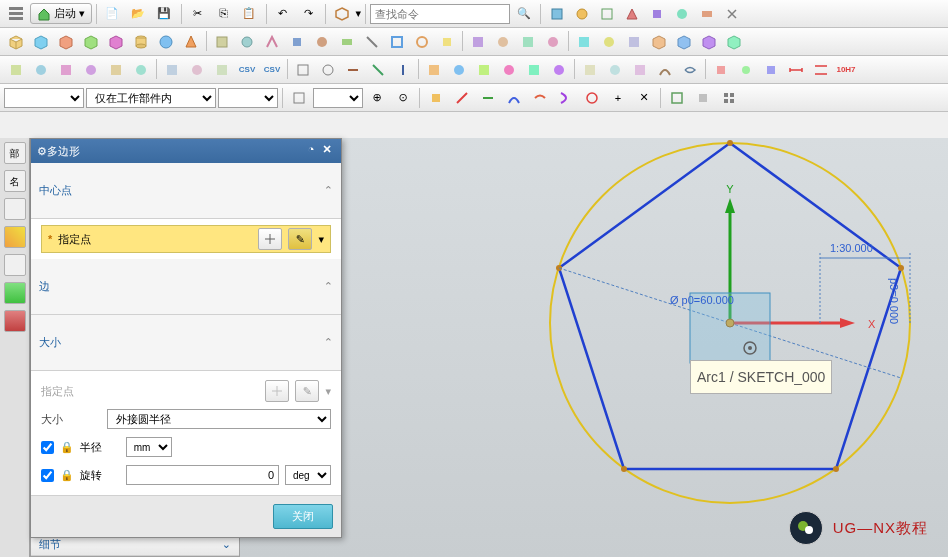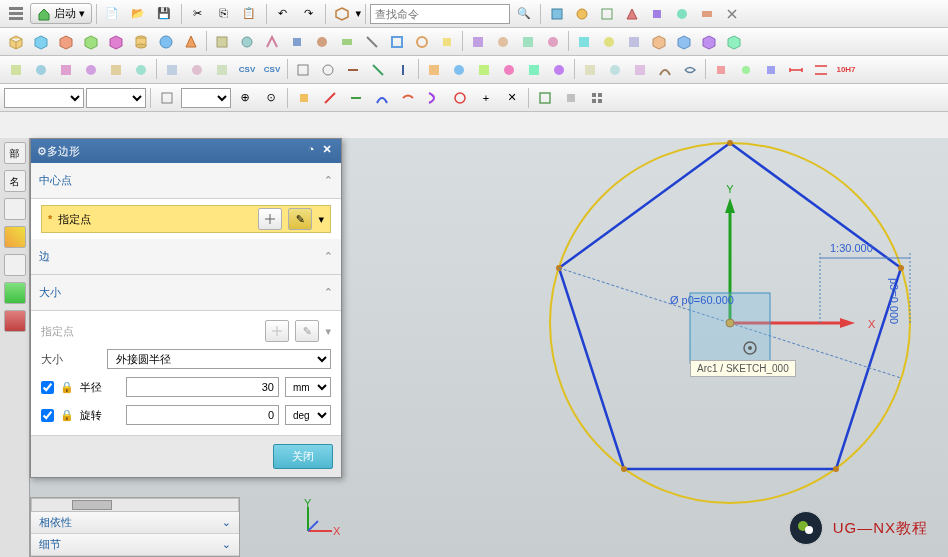--- a/index.html
+++ b/index.html
@@ -9,21 +9,21 @@
 .tb-sep{width:1px;height:20px;background:#c0c0c0;margin:0 2px}
 .start-btn{display:flex;align-items:center;gap:3px;padding:2px 6px;background:linear-gradient(#fff,#e0e0e0);border:1px solid #b0b0b0;border-radius:3px;cursor:pointer}
 .combo{height:20px;border:1px solid #a0a0a0;background:#fff;padding:0 4px;font-size:11px}
 .search-box{width:140px}
 .scope-box{width:130px}
 .dialog{position:absolute;left:30px;top:138px;width:312px;background:#f5f5f5;border:1px solid #888;box-shadow:2px 2px 6px rgba(0,0,0,0.3);z-index:10}
 .dlg-title{display:flex;align-items:center;height:24px;background:linear-gradient(#4a7ab0,#3a6a9f);color:#fff;padding:0 6px;font-size:12px}
 .dlg-title-text{flex:1}
 .dlg-close{width:16px;height:16px;cursor:pointer;text-align:center;font-weight:bold}
 .dlg-body{padding:0}
-.section-hdr{display:flex;align-items:center;padding:10px 8px;color:#2060a0;font-size:12px;cursor:pointer;border-bottom:1px solid #d0d0d0}
+.section-hdr{display:flex;align-items:center;padding:20px 8px;color:#2060a0;font-size:12px;cursor:pointer;border-bottom:1px solid #d0d0d0}
 .section-hdr .caret{margin-left:auto;color:#888}
 .section-body{padding:6px 10px;background:#fff}
 .field-row{display:flex;align-items:center;height:28px;gap:6px}
 .req-row{background:#ffe680;padding:4px 6px;border:1px solid #d0c060}
 .req-star{color:#c07000;font-weight:bold}
 .icon-btn{width:24px;height:22px;border:1px solid #b0b0b0;background:linear-gradient(#fff,#e8e8e8);border-radius:2px;display:flex;align-items:center;justify-content:center;cursor:pointer}
 .field-label{width:60px;color:#444}
 .field-input{flex:1;height:20px;border:1px solid #a0a0a0;padding:0 4px;text-align:right;background:#fff}
 .unit-box{width:46px;height:20px;border:1px solid #a0a0a0;background:#fff;padding:0 3px;font-size:10px}
 .spinner{width:14px;height:20px;display:flex;flex-direction:column;border:1px solid #a0a0a0}
@@ -38,21 +38,21 @@
 .annotation{position:absolute;color:#e03030;font-size:15px;font-weight:500;z-index:5}
 .panel-bottom{position:absolute;left:30px;bottom:0;width:210px;background:#f0f0f0;border:1px solid #a0a0a0;z-index:8}
 .panel-row{display:flex;align-items:center;padding:3px 8px;color:#2060a0;border-bottom:1px solid #d0d0d0;cursor:pointer;background:linear-gradient(#f8f8f8,#e8e8e8)}
 .panel-row .caret{margin-left:auto}
 .scroll-track{height:14px;background:#e8e8e8;border:1px solid #c0c0c0;position:relative}
 .scroll-thumb{position:absolute;left:40px;top:1px;width:40px;height:10px;background:#c0c0c0;border:1px solid #909090}
 .triad{position:absolute;left:300px;bottom:18px;width:40px;height:40px;z-index:6}
 .watermark{position:absolute;right:20px;bottom:12px;display:flex;align-items:center;gap:10px;z-index:7}
 .wm-logo{width:34px;height:34px;border-radius:50%;background:#1a2838;display:flex;align-items:center;justify-content:center;border:1px solid #ccc}
 .wm-text{color:#b91c1c;font-size:15px;letter-spacing:1px}
-.arc-label{position:absolute;background:#fffde8;border:1px solid #b0b0b0;padding:2px 6px;font-size:10px;color:#555;z-index:6}
+.arc-label{position:absolute;background:#fffde8;border:1px solid #b0b0b0;padding:8px 6px;font-size:14px;color:#555;z-index:6}
 .dim-label{position:absolute;color:#3060d0;font-size:11px;z-index:6}
 svg.canvas{position:absolute;left:0;top:0;width:100%;height:100%}
 .disabled{color:#a0a0a0}
 .small-icons-row{display:flex;gap:1px;flex-wrap:nowrap;overflow:hidden}
 </style>
 </head>
 <body>
 
 <div class="toolbar-row">
   <div class="tb-btn">
@@ -448,20 +448,23 @@
         <svg width="16" height="16">
           <path d="M2 4 L14 4 M2 12 L14 12" stroke="#e04040" stroke-width="1.5"></path>
         </svg>
       </div>
     <div class="tb-btn" style="font-size:8px;color:#e04040;font-weight:bold">10H7</div>
   </div>
 </div>
 
 <div class="toolbar-row">
   <select class="combo" style="width:80px"><option></option></select>
+  <select class="combo scope-box">
+    <option>仅在工作部件内</option>
+  </select>
   <select class="combo" style="width:60px"><option></option></select>
   <div class="tb-sep"></div>
   <div class="tb-btn">
       <svg width="14" height="14">
         <rect x="2" y="2" width="10" height="10" fill="none" stroke="#808080"></rect>
       </svg>
     </div>
   <select class="combo" style="width:50px"><option></option></select>
   <div class="tb-btn">⊕</div>
   <div class="tb-btn">⊙</div>
@@ -635,21 +638,20 @@
       <div class="field-row">
         <span class="field-label">大小</span>
         <select class="field-input" style="text-align:left">
           <option>外接圆半径</option>
         </select>
       </div>
       <div class="field-row">
         <input type="checkbox" class="chk" checked="" style="">
         <span class="lock">🔒</span>
         <span style="width:40px">半径</span>
-        <input class="field-input" value="30" style="">
         <select class="unit-box"><option>mm</option></select>
       </div>
       <div class="field-row">
         <input type="checkbox" class="chk" checked="" style="">
         <span class="lock">🔒</span>
         <span style="width:40px">旋转</span>
         <input class="field-input" value="0" style="">
         <select class="unit-box"><option>deg</option></select>
       </div>
     </div>

